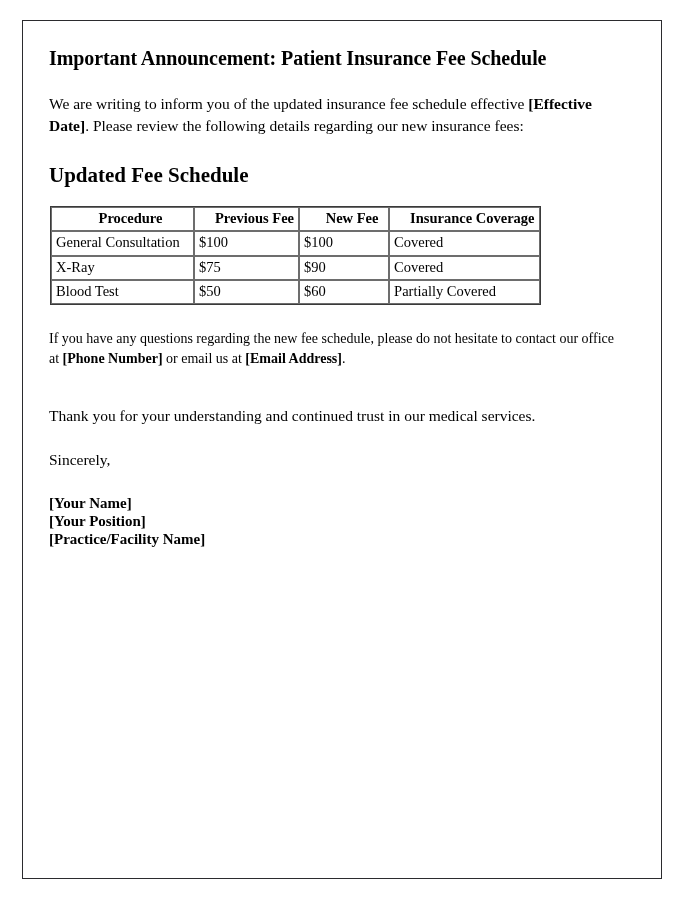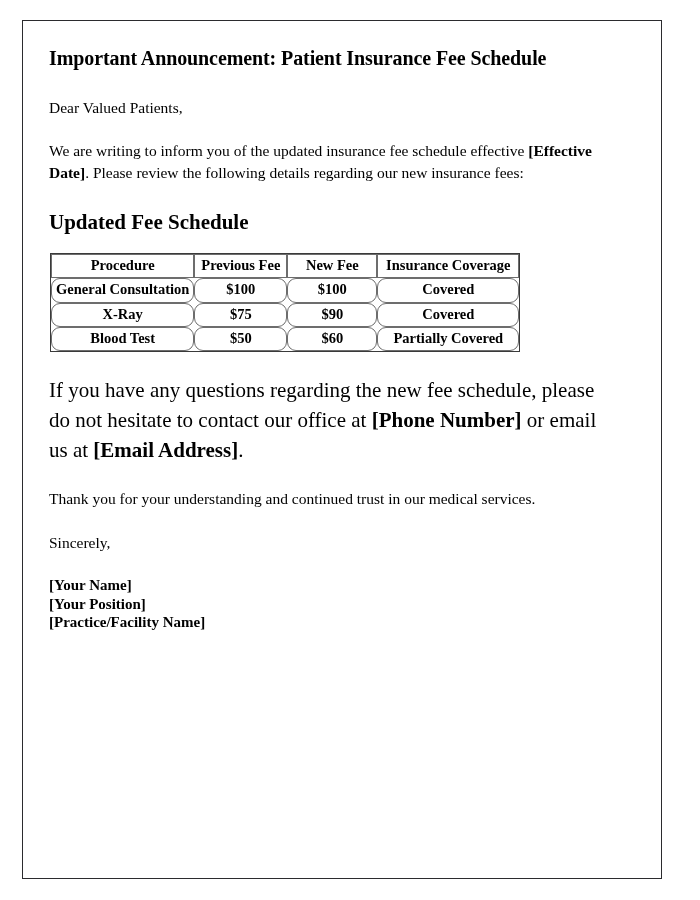--- a/index.html
+++ b/index.html
@@ -80,44 +80,44 @@
     padding: 2px 4px 3px 4px;
     vertical-align: middle;
     height: 18px;
     box-sizing: border-box;
   }
 
   table.fee-table th {
     font-weight: bold;
     text-align: center;
     white-space: nowrap;
+    padding-left: 20px;
   }
 
   table.fee-table td {
-    text-align: center;
+    text-align: left;
     white-space: nowrap;
-    font-weight: bold;
-    border-radius: 9px;
+    font-weight: normal;
   }
 
   .col-procedure { width: 143px; }
   .col-prevfee   { width: 93px; }
   .col-newfee    { width: 90px; }
   .col-coverage  { width: 142px; }
 
   .contact-para {
-    font-size: 21px;
+    font-size: 14px;
     line-height: 1.42;
     margin: 24px 0 0 0;
   }
 
   .thanks-para {
     font-size: 15.5px;
     line-height: 1.4;
-    margin: 22px 0 0 0;
+    margin: 36px 0 0 0;
   }
 
   .signoff-para {
     font-size: 15.5px;
     line-height: 1.4;
     margin: 22px 0 0 0;
   }
 
   .signature-block {
     margin: 23px 0 0 0;
@@ -133,21 +133,20 @@
   b, strong { font-weight: bold; }
 </style>
 </head>
 <body>
 
 <div class="page-frame">
   <div class="page-body">
 
     <h1 class="doc-title">Important Announcement: Patient Insurance Fee Schedule</h1>
 
-    <p class="salutation">Dear Valued Patients,</p>
 
     <p class="intro-para"><span>We are writing to inform you of the updated insurance fee schedule effective </span><b>[Effective Date]</b><span>. Please review the following details regarding our new insurance fees:</span></p>
 
     <h2 class="section-heading">Updated Fee Schedule</h2>
 
     <div class="fee-table-wrap">
       <table class="fee-table">
         <thead>
           <tr>
             <th class="col-procedure">Procedure</th>

